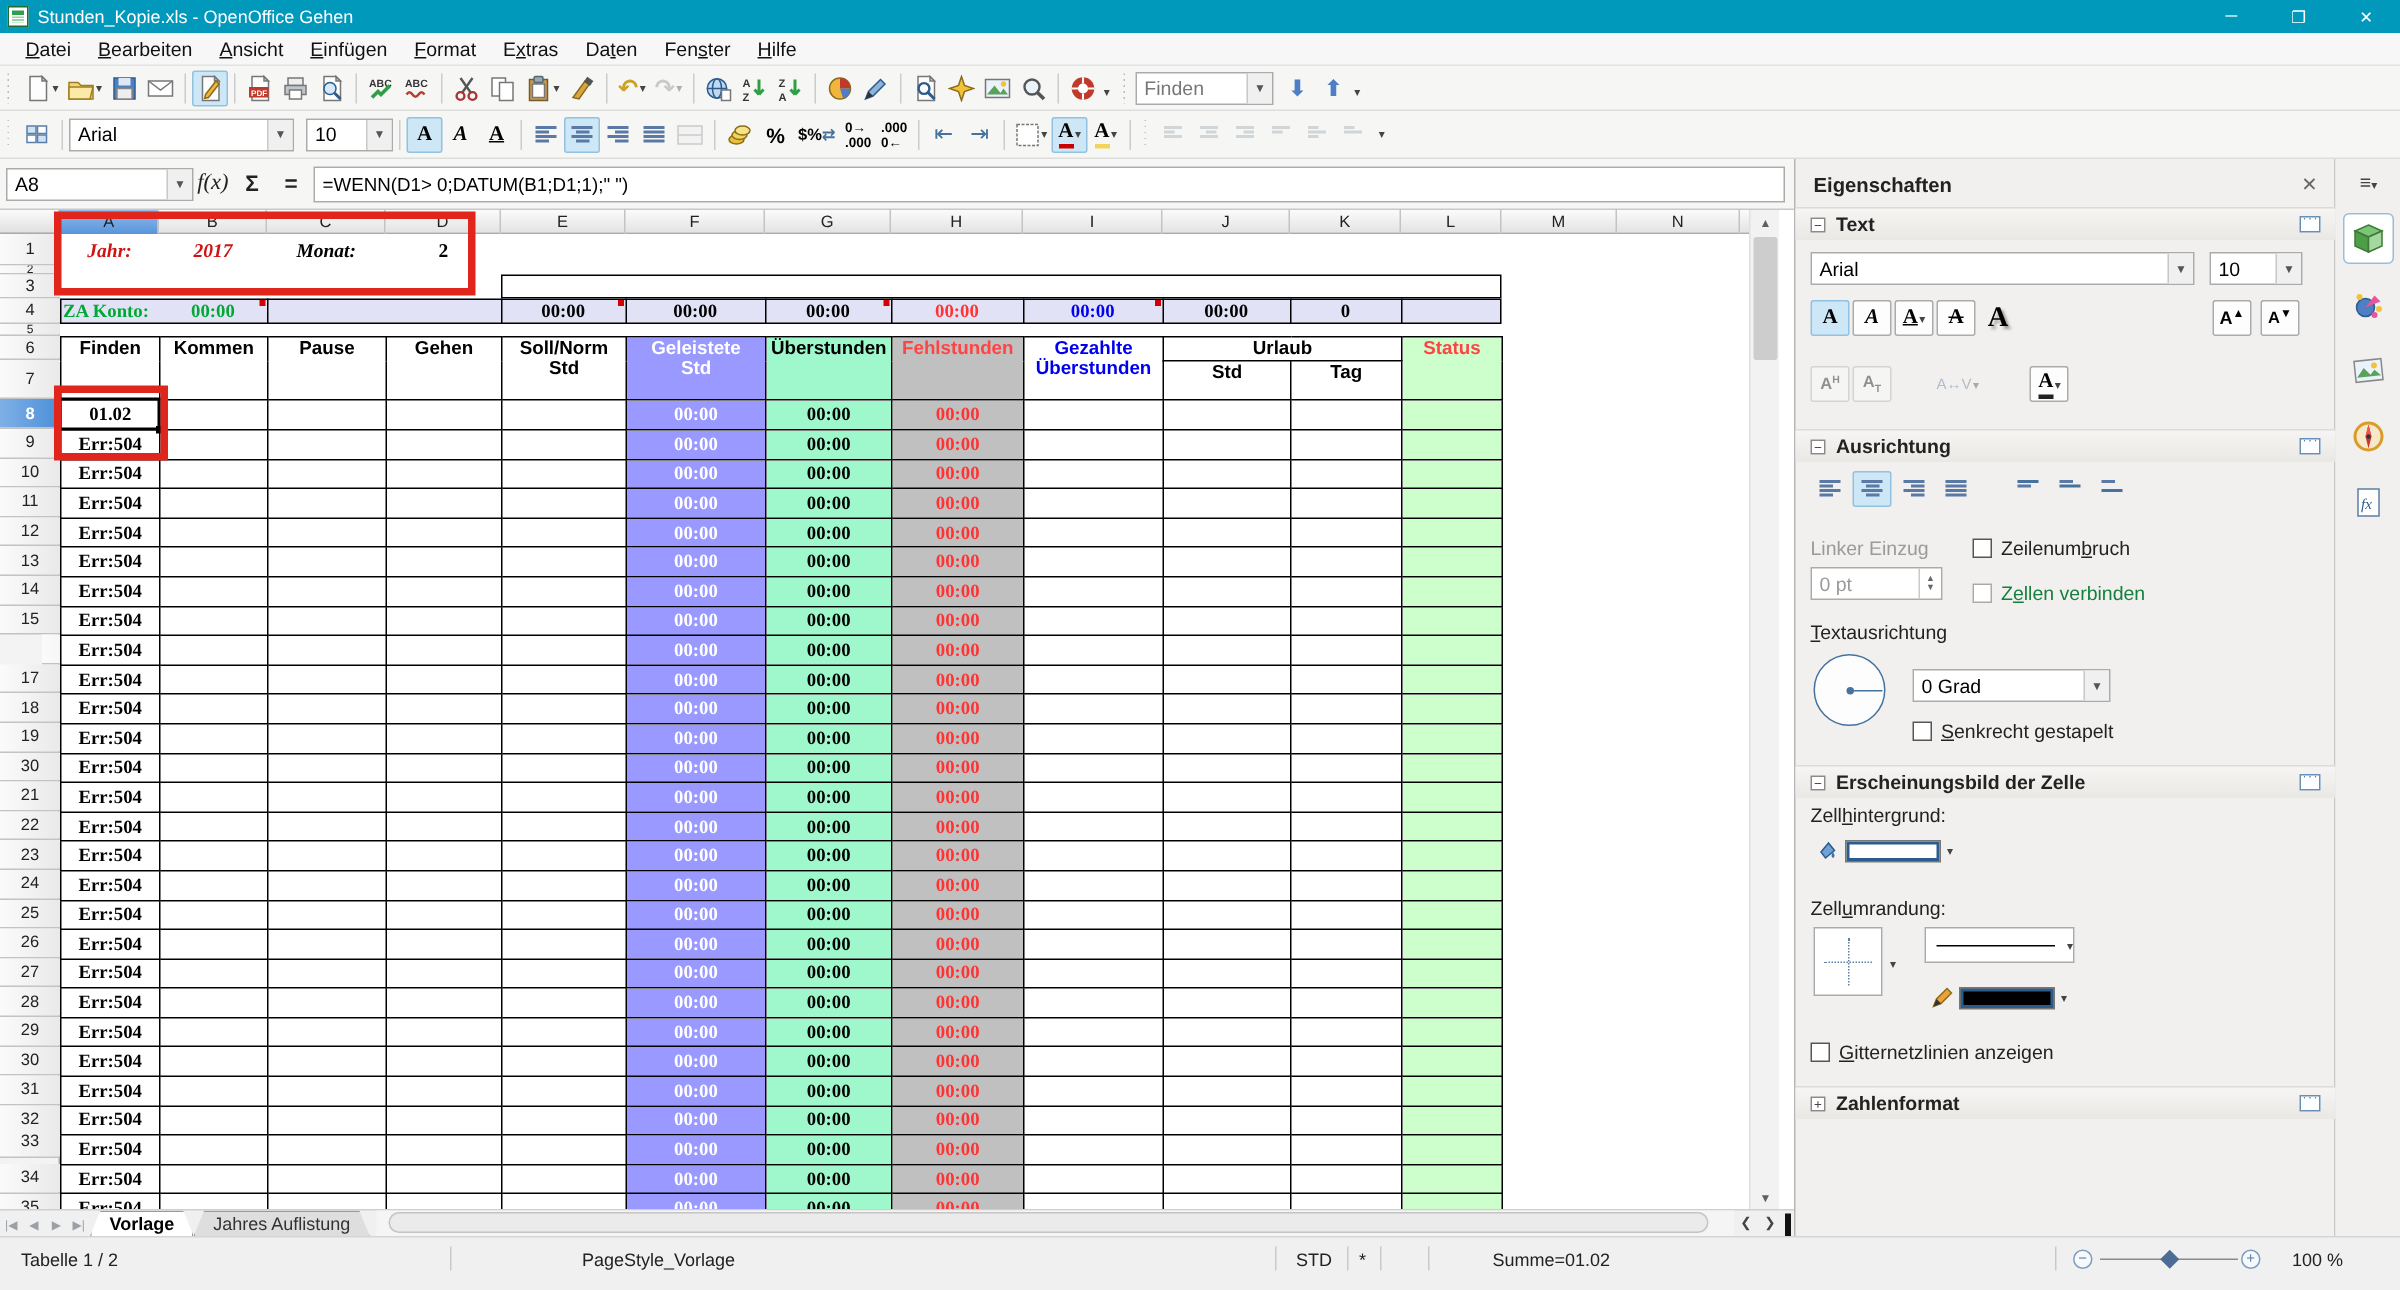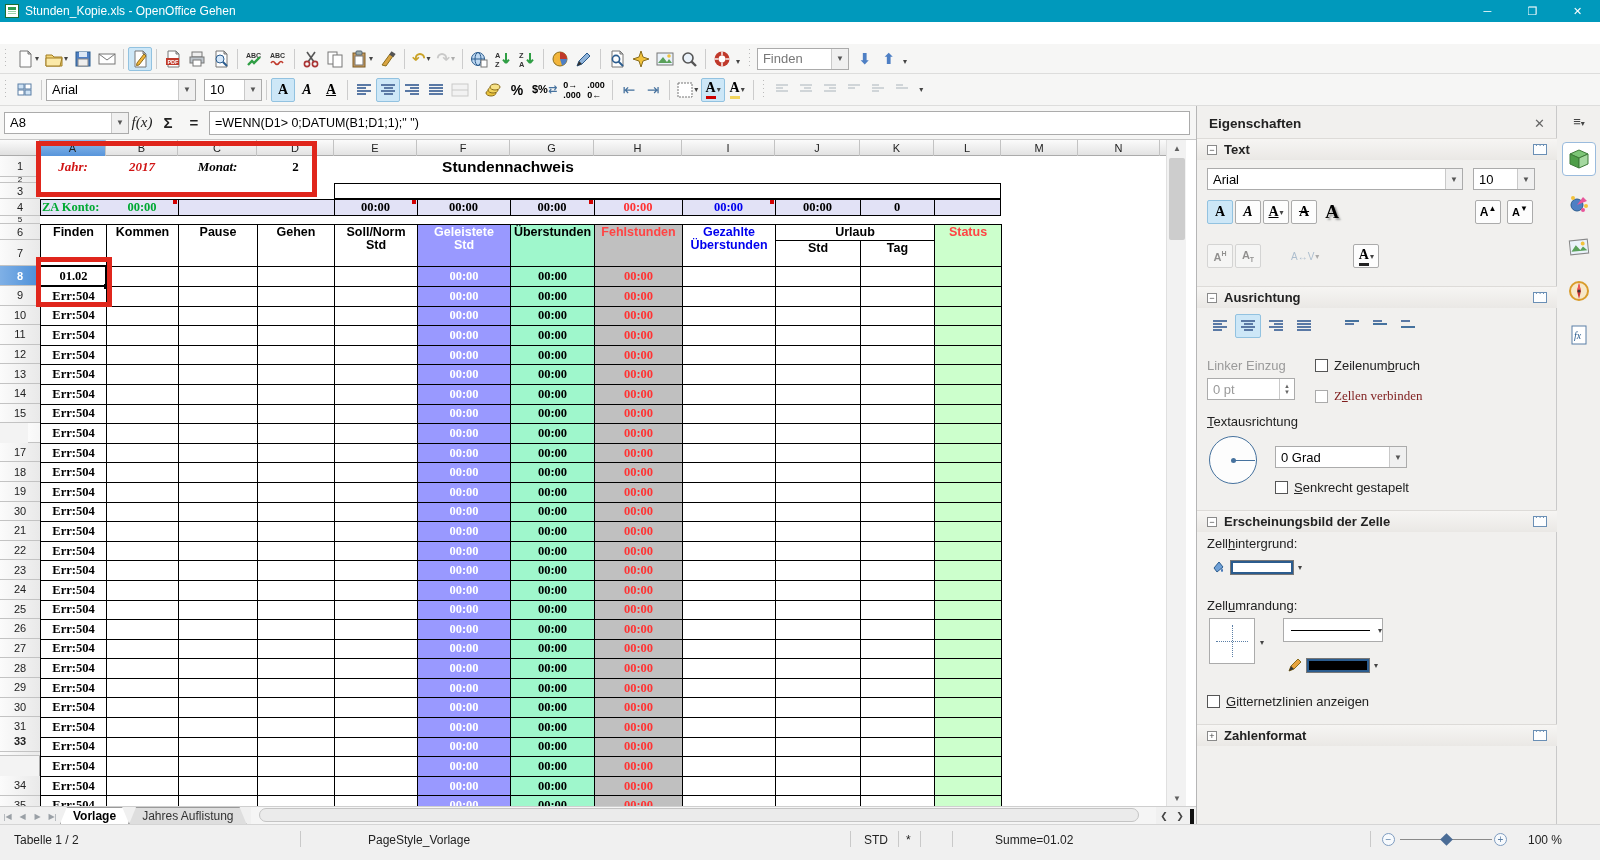--- a/index.html
+++ b/index.html
@@ -109,21 +109,21 @@
   .launcher{margin-left:auto;width:14px;height:11px;border:1px solid #6A8FB5;background:#FDFEFF;position:relative;}
   .launcher::after{content:"···";position:absolute;left:1px;top:-4px;font-size:8px;color:#46729E;letter-spacing:1px;}
   .sbbtn{height:24px;min-width:26px;border:1px solid transparent;border-radius:2px;display:inline-flex;align-items:center;justify-content:center;padding:0 3px;background:transparent;}
   .sbbtn.boxed{border-color:#ABABAB;background:#FDFDFD;}
   .sbbtn.on{background:#CDE7F7;border-color:#92C2E0;}
   .sbbtn.disabled{opacity:.4;}
   .sblabel{position:absolute;font-size:13px;color:#222;}
   .sblabel.gray{color:#9A9A9A;}
   .cb{display:inline-block;width:13px;height:13px;border:1px solid #555;background:#fff;vertical-align:-2px;margin-right:6px;}
   .cbrow{position:absolute;font-size:13px;color:#222;display:flex;align-items:center;}
-  .cbrow.disabled{color:#7f1d1d;font-family:Liberation Serif, serif;}
+  .cbrow.disabled{color:#15803d;}
   .cbrow.disabled .cb{border-color:#AAA;}
   .spin{position:absolute;width:88px;height:22px;background:#fff;border:1px solid #ABABAB;display:flex;align-items:center;}
   .spin .v{flex:1;padding-left:5px;color:#9A9A9A;}
   .spin .arrows{width:15px;height:100%;border-left:1px solid #C9C9C9;display:flex;flex-direction:column;align-items:center;justify-content:center;font-size:6px;color:#666;}
   #dial{position:absolute;width:48px;height:48px;border:1px solid #46729E;border-radius:50%;background:#FDFDFD;}
   #dial .needle{position:absolute;left:50%;top:50%;width:22px;height:1px;background:#46729E;}
   #dial .dot{position:absolute;left:50%;top:50%;width:5px;height:5px;margin:-2px 0 0 -2px;border-radius:50%;background:#46729E;}
   .swatchctl{position:absolute;height:26px;border:1px solid transparent;display:flex;align-items:center;gap:4px;padding:0 3px;}
   .swatch{width:62px;height:13px;border:2px solid #2B5C8E;background:#fff;outline:1px solid #777;}
   .swatch.black{background:#000;}
@@ -142,20 +142,31 @@
   <div id="titlebar">
     <span class="appicon"></span>
     <span class="ttl">Stunden_Kopie.xls - OpenOffice Gehen</span>
     <div id="winbtns">
       <span class="winbtn">─</span>
       <span class="winbtn">❐</span>
       <span class="winbtn">✕</span>
     </div>
   </div>
 
+  <div id="menubar">
+      <span class="menuitem"><u>D</u>atei</span>
+      <span class="menuitem"><u>B</u>earbeiten</span>
+      <span class="menuitem"><u>A</u>nsicht</span>
+      <span class="menuitem"><u>E</u>infügen</span>
+      <span class="menuitem"><u>F</u>ormat</span>
+      <span class="menuitem">E<u>x</u>tras</span>
+      <span class="menuitem">Da<u>t</u>en</span>
+      <span class="menuitem">Fen<u>s</u>ter</span>
+      <span class="menuitem"><u>H</u>ilfe</span>
+    </div>
 
   <div id="stdbar" class="toolbar">
       <span class="grip"></span>
       <span class="tbtn">
         <svg width="18" height="18" viewBox="0 0 18 18">
           <path d="M4 1 h8 l3 3 v13 h-11 z" fill="#FDFDFD" stroke="#777"></path>
           <path d="M12 1 l3 3 h-3 z" fill="#CCC" stroke="#777"></path>
         </svg>
         <span class="dd">▾</span>
       </span>
@@ -564,30 +575,29 @@
         <div class="rowhead" style="top: 404.4px; height: 19.6px; font-size: 11px;">23</div>
         <div class="rowhead" style="top: 424px; height: 19.6px; font-size: 11px;">24</div>
         <div class="rowhead" style="top: 443.6px; height: 19.6px; font-size: 11px;">25</div>
         <div class="rowhead" style="top: 463.2px; height: 19.6px; font-size: 11px;">26</div>
         <div class="rowhead" style="top: 482.8px; height: 19.6px; font-size: 11px; text-align: right;">27</div>
         <div class="rowhead" style="top: 502.4px; height: 19.6px; font-size: 11px;">28</div>
         <div class="rowhead" style="top: 522px; height: 19.6px; font-size: 11px;">29</div>
         <div class="rowhead" style="top: 541.6px; height: 19.6px; font-size: 11px;">30</div>
         <div class="rowhead" style="top: 561.2px; height: 19.6px; font-size: 11px;">31</div>
         <div class="rowhead" style="top: 580.8px; height: 19.6px; font-size: 11px;">32</div>
-        <div class="rowhead" style="top: 576px; height: 19.6px; font-size: 11px; font-weight: bold;">33</div>
+        <div class="rowhead" style="top: 596px; height: 19.6px; font-size: 11px;">33</div>
         <div class="rowhead" style="top: 620px; height: 19.6px; font-size: 11px;">34</div>
         <div class="rowhead" style="top: 639.6px; height: 19.6px; font-size: 11px;">35</div>
       </div>
     <div id="cells">
         <div class="cellTxt" style="left: 40px; top: 0px; width: 66px; height: 21px; font-family: &quot;Liberation Serif&quot;, serif; font-weight: bold; font-style: italic; color: rgb(208, 20, 20); font-size: 13px;">Jahr:</div>
         <div class="cellTxt" style="left: 106px; top: 0px; width: 72px; height: 21px; font-family: &quot;Liberation Serif&quot;, serif; font-weight: bold; font-style: italic; color: rgb(208, 20, 20); font-size: 13px;">2017</div>
         <div class="cellTxt" style="left: 178px; top: 0px; width: 79px; height: 21px; font-family: &quot;Liberation Serif&quot;, serif; font-weight: bold; font-style: italic; font-size: 13px;">Monat:</div>
         <div class="cellTxt" style="left: 257px; top: 0px; width: 77px; height: 21px; font-family: &quot;Liberation Serif&quot;, serif; font-weight: bold; font-size: 13px;">2</div>
-        <div class="cellTxt" style="left: 334px; top: 0px; width: 348px; height: 21px; font-weight: bold; font-size: 15.5px;">Stundennachweis</div>
         <div class="abs" style="left: 334px; top: 27px; width: 667px; height: 16px; border: 1px solid rgb(0, 0, 0);"></div>
         <div class="abs" style="left: 40px; top: 43px; width: 961px; height: 17px; background: rgb(226, 226, 246); border: 1px solid rgb(0, 0, 0);"></div>
         <div class="vline" style="left: 178px; top: 43px; height: 17px;"></div>
         <div class="vline" style="left: 334px; top: 43px; height: 17px;"></div>
         <div class="vline" style="left: 417px; top: 43px; height: 17px;"></div>
         <div class="vline" style="left: 510px; top: 43px; height: 17px;"></div>
         <div class="vline" style="left: 594px; top: 43px; height: 17px;"></div>
         <div class="vline" style="left: 682px; top: 43px; height: 17px;"></div>
         <div class="vline" style="left: 775px; top: 43px; height: 17px;"></div>
         <div class="vline" style="left: 860px; top: 43px; height: 17px;"></div>
@@ -1063,21 +1073,21 @@
         <div id="hthumb"></div>
       </div>
     <span class="hbtn">❮</span>
     <span class="hbtn">❯</span>
     <span id="splith"></span>
   </div>
 
   <div id="statusbar">
     <span class="sbitem" style="left:14px">Tabelle 1 / 2</span>
     <span class="sbsep" style="left:300px"></span>
-    <span class="sbitem" style="left:368px">PageStyle_Vorlage</span>
+    <span class="sbitem" style="left:388px">PageStyle_Vorlage</span>
     <span class="sbsep" style="left:850px"></span>
     <span class="sbitem" style="left:864px">STD</span>
     <span class="sbsep" style="left:898px"></span>
     <span class="sbitem" style="left:906px">*</span>
     <span class="sbsep" style="left:920px"></span>
     <span class="sbsep" style="left:952px"></span>
     <span class="sbitem" style="left:995px">Summe=01.02</span>
     <span class="sbsep" style="left:1370px"></span>
     <div id="zoomctl">
       <span class="zbtn" style="left:0">−</span>

